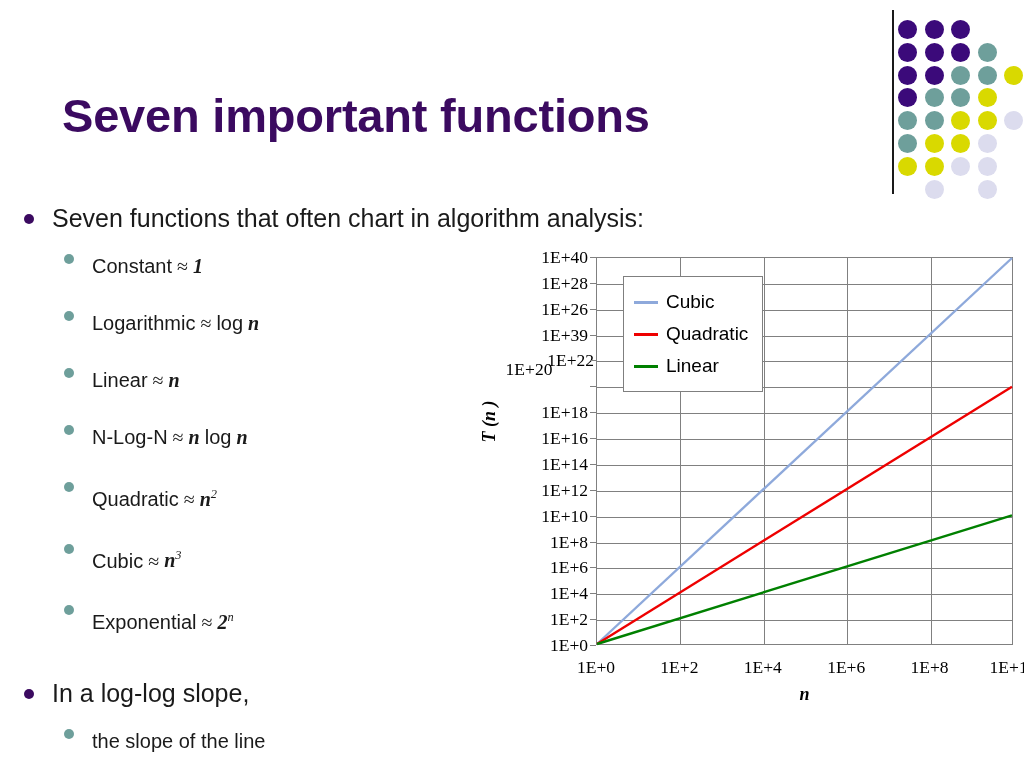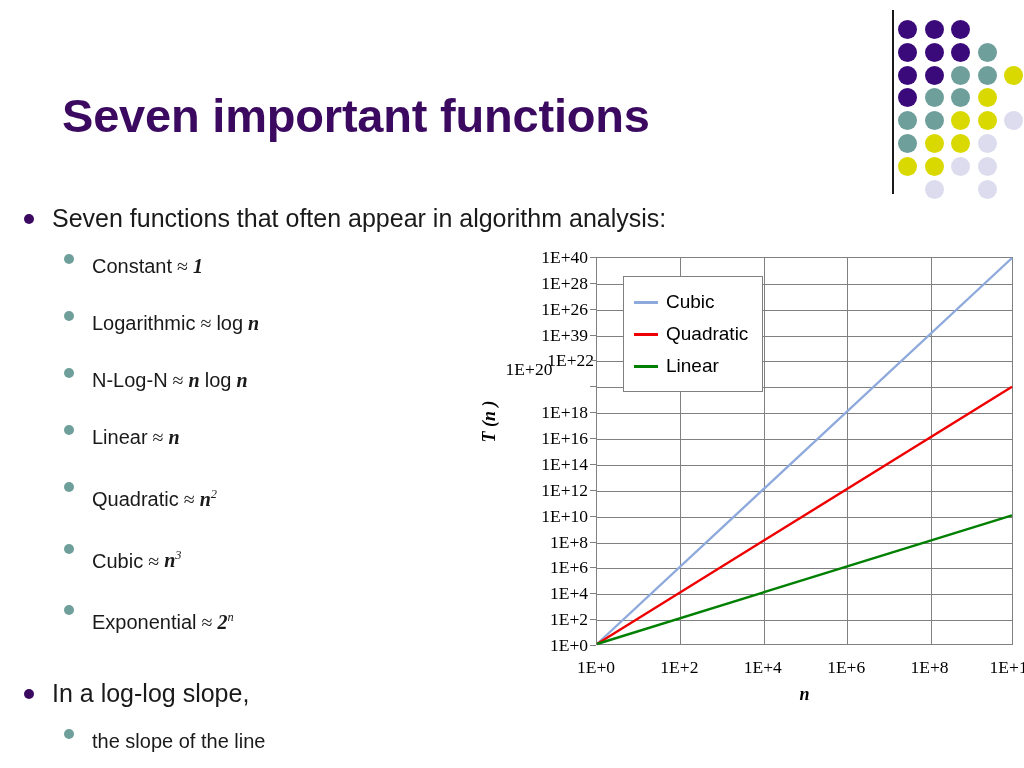--- a/index.html
+++ b/index.html
@@ -258,28 +258,28 @@
       <div class="dot" style="left: 36.5px; top: 173.6px; background: rgb(220, 220, 238);"></div>
       <div class="dot" style="left: 89.5px; top: 173.6px; background: rgb(220, 220, 238);"></div>
     </div>
 </div>
 
 <div id="title">Seven important functions</div>
 
 <div id="bullets">
 
   <div class="lvl1">
-    <span class="bul"></span><span>Seven functions that often appear in algorithm analysis:</span>
+    <span class="bul"></span><span>Seven functions that often chart in algorithm analysis:</span>
   </div>
 
   <div id="fn-list">
       <div class="lvl2"><span class="bul"></span><span>Constant</span><span class="ap"> ≈ </span><span class="mi"><span>1</span></span></div>
       <div class="lvl2"><span class="bul"></span><span>Logarithmic</span><span class="ap"> ≈ </span><span class="mi"><span style="font-style: normal; font-weight: normal; font-family: &quot;Liberation Sans&quot;, sans-serif;">log</span><span> n</span></span></div>
+      <div class="lvl2"><span class="bul"></span><span>Linear</span><span class="ap"> ≈ </span><span class="mi"><span>n</span></span></div>
       <div class="lvl2"><span class="bul"></span><span>N-Log-N</span><span class="ap"> ≈ </span><span class="mi"><span>n </span><span style="font-style: normal; font-weight: normal; font-family: &quot;Liberation Sans&quot;, sans-serif;">log</span><span> n</span></span></div>
-      <div class="lvl2"><span class="bul"></span><span>Linear</span><span class="ap"> ≈ </span><span class="mi"><span>n</span></span></div>
       <div class="lvl2"><span class="bul"></span><span>Quadratic</span><span class="ap"> ≈ </span><span class="mi"><span>n</span><sup>2</sup></span></div>
       <div class="lvl2"><span class="bul"></span><span>Cubic</span><span class="ap"> ≈ </span><span class="mi"><span>n</span><sup>3</sup></span></div>
       <div class="lvl2"><span class="bul"></span><span>Exponential</span><span class="ap"> ≈ </span><span class="mi"><span>2</span><sup>n</sup></span></div>
     </div>
 
   <div class="spacer"></div>
 
   <div class="lvl1">
     <span class="bul"></span><span>In a log-log slope,</span>
   </div>

